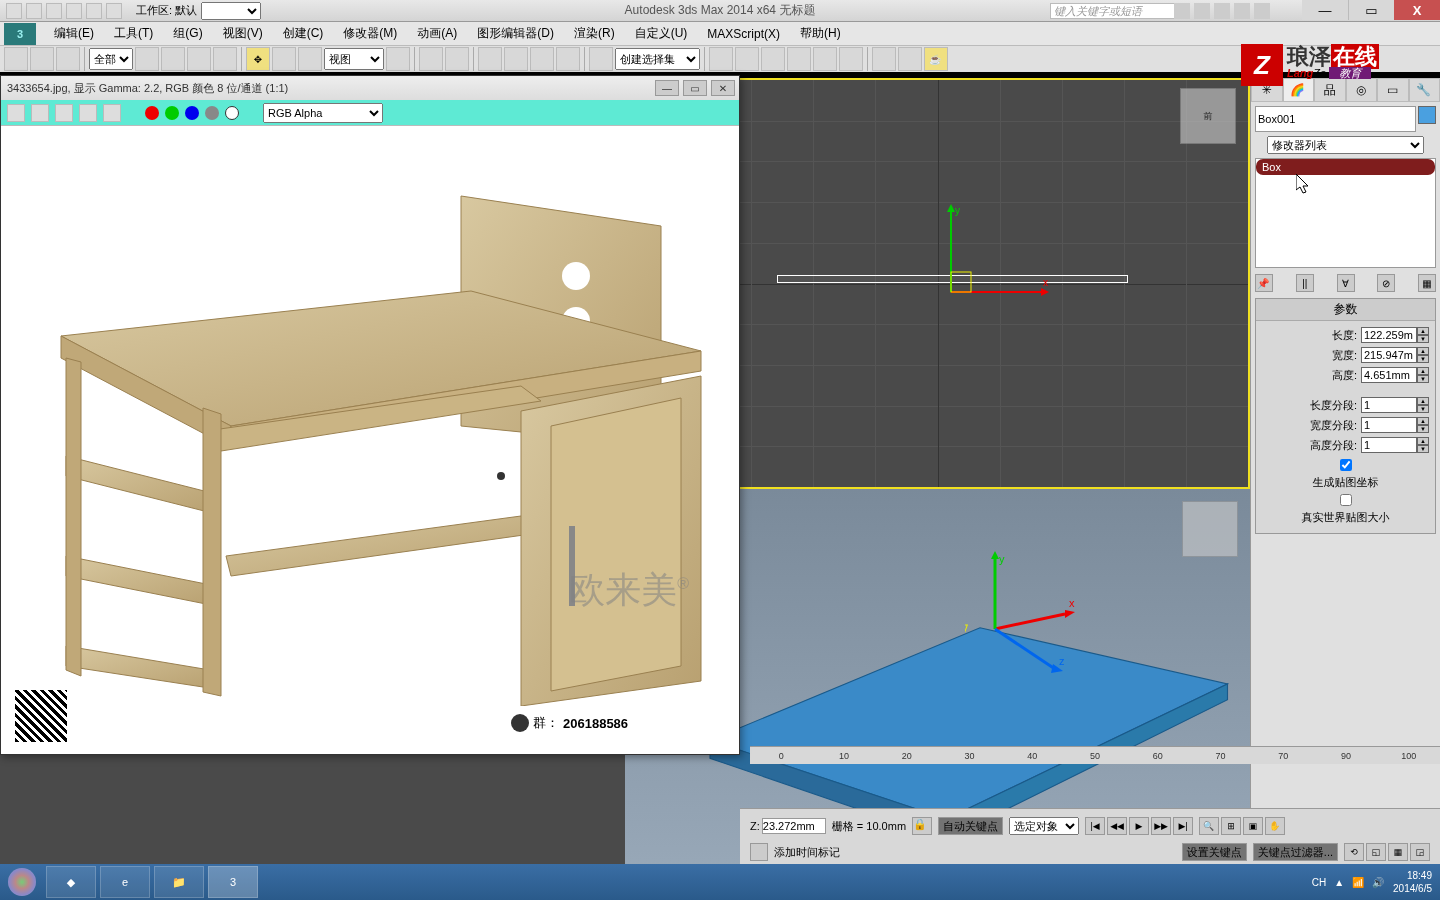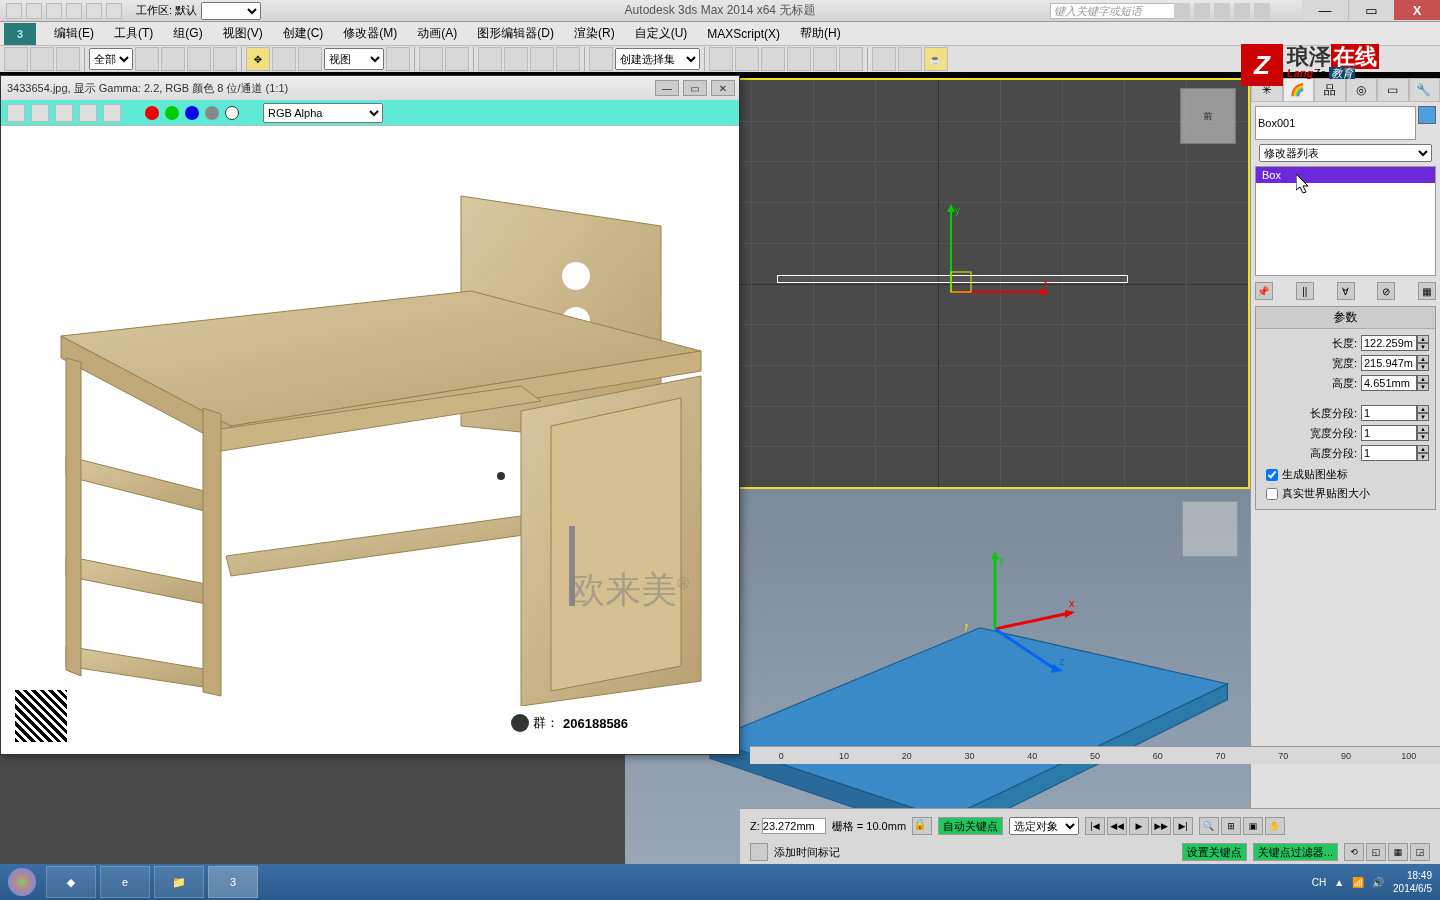--- a/index.html
+++ b/index.html
@@ -59,38 +59,38 @@
 
 
 .viewcube { position: absolute; right: 12px; top: 8px; width: 56px; height: 56px; background: #ccc; border: 1px solid #999; opacity: .6; display: flex; align-items: center; justify-content: center; font-size: 9px; }
 
 
 .cmd-panel { width: 190px; background: #e0e0e0; border-left: 1px solid #999; display: flex; flex-direction: column; position: relative; }
 .cmd-tabs { display: flex; height: 24px; background: #d8d8d8; }
 .cmd-tabs .ct { flex: 1; display: flex; align-items: center; justify-content: center; border: 1px solid #bbb; font-size: 12px; }
 .cmd-tabs .ct.active { background: #eee; }
 .obj-name { margin: 4px; display: flex; }
-.obj-name input { flex: 1; height: 34px; font-size: 11px; border: 1px solid #999; padding: 0 2px; background: #fff; }
+.obj-name input { flex: 1; height: 26px; font-size: 11px; border: 1px solid #999; padding: 0 2px; background: #fff; }
 .obj-name .color { width: 18px; height: 18px; background: #4aa0e0; border: 1px solid #666; margin-left: 2px; }
-.mod-list-sel { margin: 0 8px; text-decoration: underline; }
+.mod-list-sel { margin: 0 16px; text-decoration: underline; }
 .mod-list-sel select { width: 100%; height: 18px; font-size: 11px; }
 .mod-stack { margin: 4px; height: 110px; background: #fff; border: 1px solid #999; }
-.mod-stack .item { padding: 2px 6px; background: #6d28d9; color: #fff; font-size: 11px; }
+.mod-stack .item { padding: 2px 6px; background: #7f1d1d; color: #fff; font-size: 11px; border-radius: 7px; }
 .mod-toolbar { margin: 2px 4px; display: flex; justify-content: space-between; }
 .mod-toolbar span { width: 18px; height: 18px; background: #ccc; border: 1px solid #999; display: inline-flex; align-items: center; justify-content: center; font-size: 10px; }
 .rollout { margin: 4px; border: 1px solid #999; background: #d8d8d8; }
 .rollout-hdr { text-align: center; padding: 2px; background: #ccc; border-bottom: 1px solid #aaa; font-size: 12px; }
 .rollout-body { padding: 6px; }
 .param-row { display: flex; align-items: center; justify-content: flex-end; margin-bottom: 4px; gap: 4px; }
 .param-row .plbl { font-size: 11px; }
 .spinner { display: flex; }
 .spinner input { width: 56px; height: 16px; font-size: 11px; border: 1px solid #666; text-align: left; padding: 0 2px; background: #fff; }
 .spinner .spins { display: flex; flex-direction: column; }
 .spinner .spins span { width: 12px; height: 8px; background: #ccc; border: 1px solid #666; font-size: 6px; line-height: 6px; text-align: center; }
-.chk-row { display: flex; align-items: center; gap: 4px; padding: 2px 4px; font-size: 11px; }
+.chk-row { display: flex; align-items: center; gap: 4px; padding: 2px 4px; font-size: 11px; flex-direction: column; }
 .chk-row input { width: 12px; height: 12px; }
 
 
 .imgwin { position: absolute; left: 0; top: 75px; width: 740px; height: 680px; background: #efefef; border: 1px solid #333; box-shadow: 2px 2px 8px rgba(0,0,0,.4); z-index: 50; }
 .imgwin-title { height: 24px; background: linear-gradient(#eee,#ddd); display: flex; align-items: center; padding: 0 6px; font-size: 11px; color: #333; position: relative; }
 .imgwin-title .wc { position: absolute; right: 4px; display: flex; gap: 4px; }
 .imgwin-title .wc span { width: 24px; height: 16px; background: #ccc; border: 1px solid #999; display: flex; align-items: center; justify-content: center; font-size: 10px; }
 .imgwin-tb { height: 26px; background: #5eead4; display: flex; align-items: center; gap: 6px; padding: 0 6px; border-bottom: 1px solid #bbb; }
 .imgwin-tb .ib { width: 18px; height: 18px; border: 1px solid #bbb; background: #ddd; }
 .imgwin-tb .dot { width: 14px; height: 14px; border-radius: 50%; }
@@ -101,21 +101,21 @@
 .watermark sup { font-size: 16px; }
 .qr { position: absolute; left: 14px; bottom: 12px; width: 52px; height: 52px; background: repeating-linear-gradient(45deg,#000,#000 3px,#fff 3px,#fff 6px); }
 .url-text { position: absolute; left: 72px; bottom: 14px; font-size: 20px; font-weight: bold; }
 .url-text .red { color: #d00; }
 .url-text .live { color: #d00; font-size: 28px; font-weight: bold; }
 .qq { position: absolute; left: 510px; bottom: 22px; font-size: 13px; display: flex; align-items: center; gap: 4px; }
 .qq .peng { width: 18px; height: 18px; background: #333; border-radius: 50%; }
 .status-row { display: flex; align-items: center; height: 26px; padding: 0 6px; gap: 6px; font-size: 11px; }
 .status-row .coord { display: flex; align-items: center; gap: 2px; }
 .status-row .coord input { width: 64px; height: 16px; font-size: 11px; border: 1px solid #999; }
-.status-row .sbtn { height: 18px; padding: 0 4px; background: #22c55e; border: 1px solid #999; font-size: 11px; display: flex; align-items: center; }
+.status-row .sbtn { height: 18px; padding: 0 4px; background: #737373; border: 1px solid #999; font-size: 11px; display: flex; align-items: center; }
 .play-ctrl { display: flex; gap: 2px; }
 .play-ctrl span { width: 20px; height: 18px; background: #ccc; border: 1px solid #999; display: flex; align-items: center; justify-content: center; font-size: 9px; }
 
 
 .taskbar { position: absolute; left: 0; right: 0; bottom: 0; height: 36px; background: linear-gradient(#3a6ea5,#2a5a8a); display: flex; align-items: center; z-index: 100; }
 .taskbar .start { width: 44px; height: 36px; display: flex; align-items: center; justify-content: center; }
 .taskbar .start .orb { width: 28px; height: 28px; border-radius: 50%; background: radial-gradient(#7c7,#b88,#88c,#cc6); }
 .taskbar .tbitem { width: 50px; height: 32px; margin: 0 2px; background: rgba(255,255,255,.1); border: 1px solid rgba(255,255,255,.2); display: flex; align-items: center; justify-content: center; color: #fff; }
 .taskbar .tray { margin-left: auto; display: flex; align-items: center; gap: 8px; padding: 0 8px; color: #fff; font-size: 10px; }
 .taskbar .tray .clock { text-align: right; line-height: 13px; }
@@ -509,21 +509,21 @@
       <span>群：</span>
         <b>206188586</b>
     </div>
   </div>
 </div>
 
 <div class="logo-overlay">
   <div class="mark">Z</div>
   <div class="text">
     <div class="cn"><span>琅泽</span><span class="r1" style="background:#c00;color:#fff;padding:0 2px">在线</span></div>
-    <div class="en"><span class="r2">Lang</span><span>Ze</span> <span style="background:#0c4a6e;color:#fff;padding:0 2px">教育</span></div>
+    <div class="en"><span class="r2">Lang</span><span>Ze</span> <span style="background:#701a75;color:#fff;padding:0 10px">教育</span></div>
   </div>
 </div>
 
 <svg class="cursor" style="left:1296px;top:174px" width="18" height="22">
   <polygon points="0,0 0,16 4,13 7,19 10,18 7,12 12,12" fill="#fff" stroke="#000"></polygon>
 </svg>
 
 <div class="taskbar">
   <div class="start">
       <div class="orb"></div>

